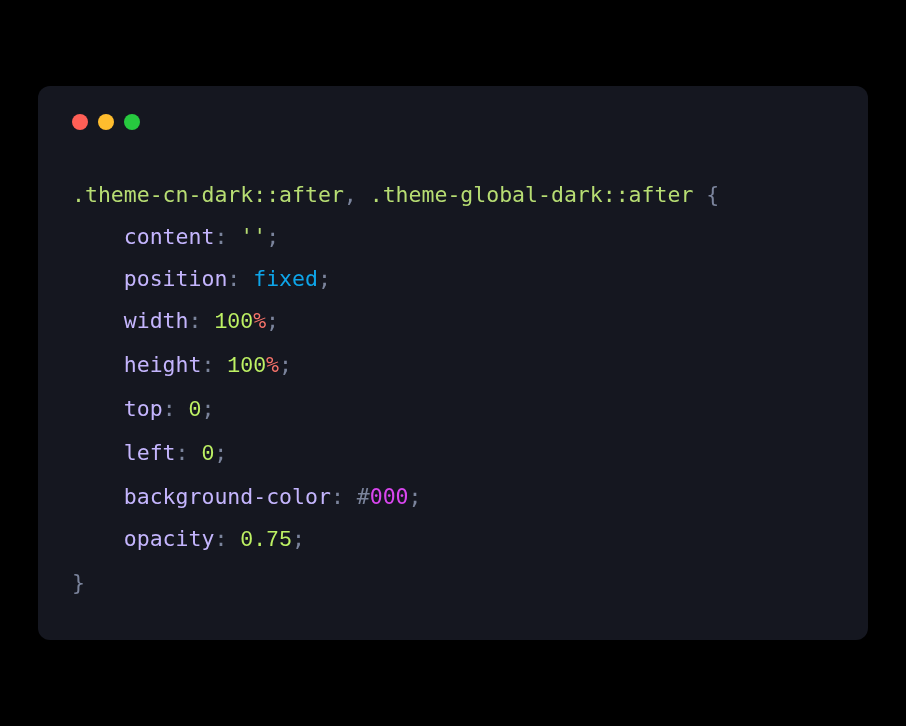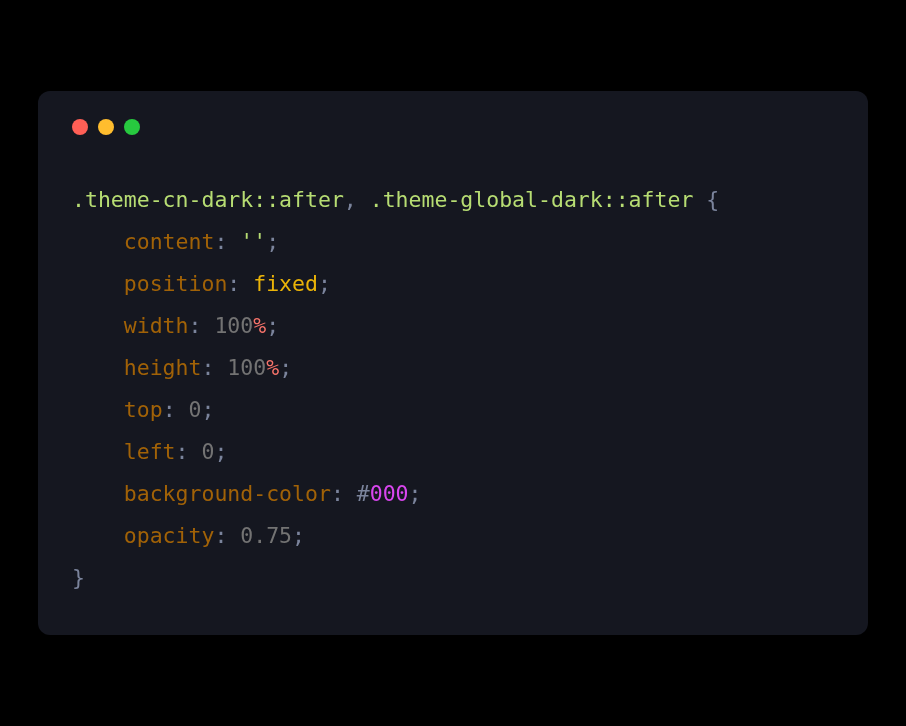--- a/index.html
+++ b/index.html
@@ -36,24 +36,24 @@
     .tl-yellow { background: #ffbd2e; }
     .tl-green { background: #27c93f; }
     .code {
       font-size: 21.5px;
       line-height: 1.95;
       white-space: pre;
       color: #d0d4e3;
     }
     .tok-selector { color: #b7dd73; }
     .tok-punct { color: #7b849c; }
-    .tok-prop { color: #a16207; }
+    .tok-prop { color: #c4b5fd; }
     .tok-string { color: #b7dd73; }
-    .tok-keyword { color: #eab308; }
-    .tok-number { color: #737373; }
+    .tok-keyword { color: #0ea5e9; }
+    .tok-number { color: #bef264; font-family: Liberation Mono, monospace; }
     .tok-unit { color: #f7736a; }
     .tok-hexval { color: #d946ef; }
   </style>
 </head>
 <body>
 
 <div class="window">
   <div class="traffic-lights">
     <div class="traffic-light tl-red"></div>
     <div class="traffic-light tl-yellow"></div>

